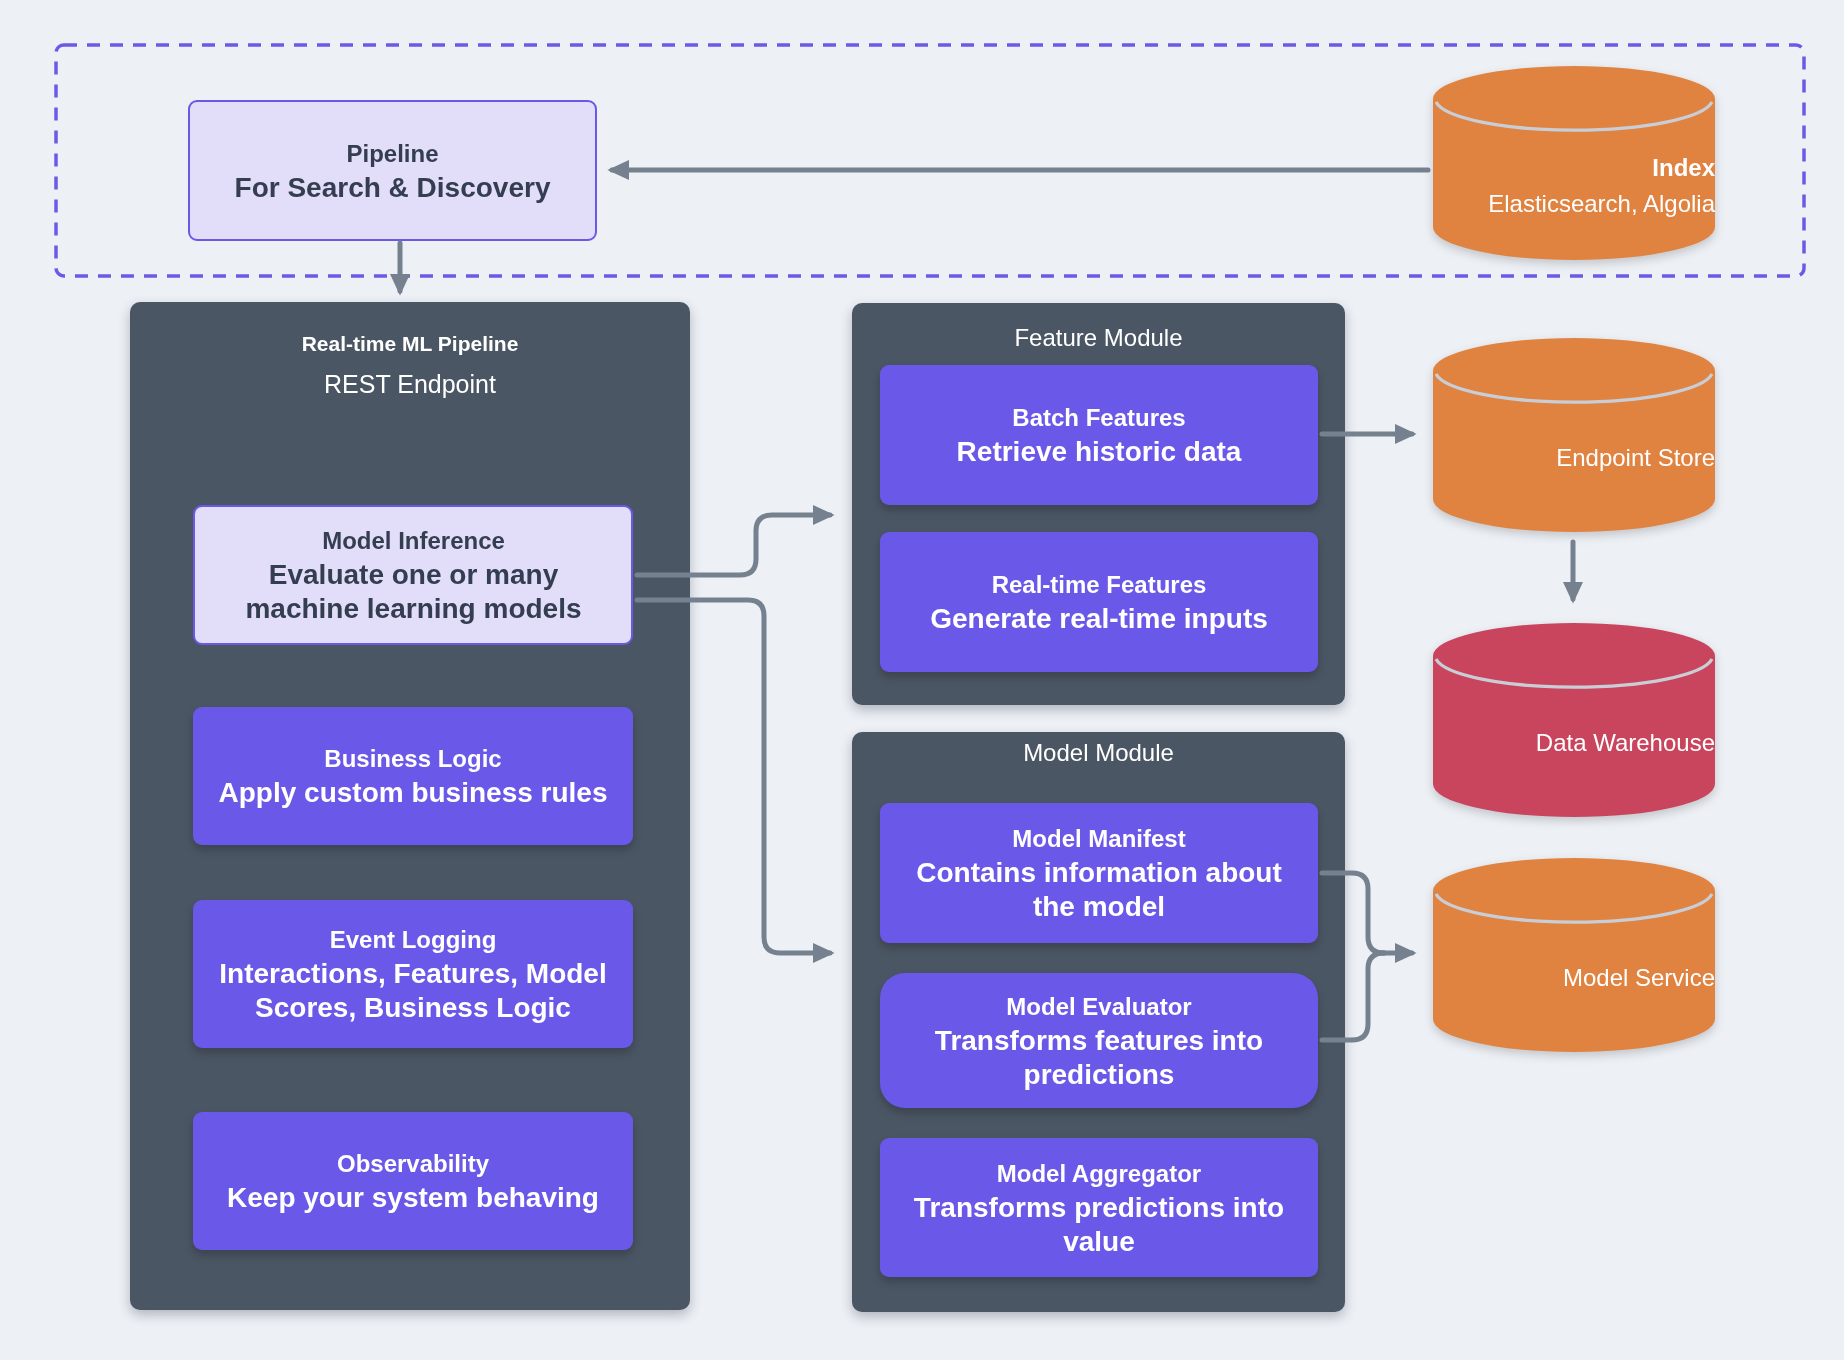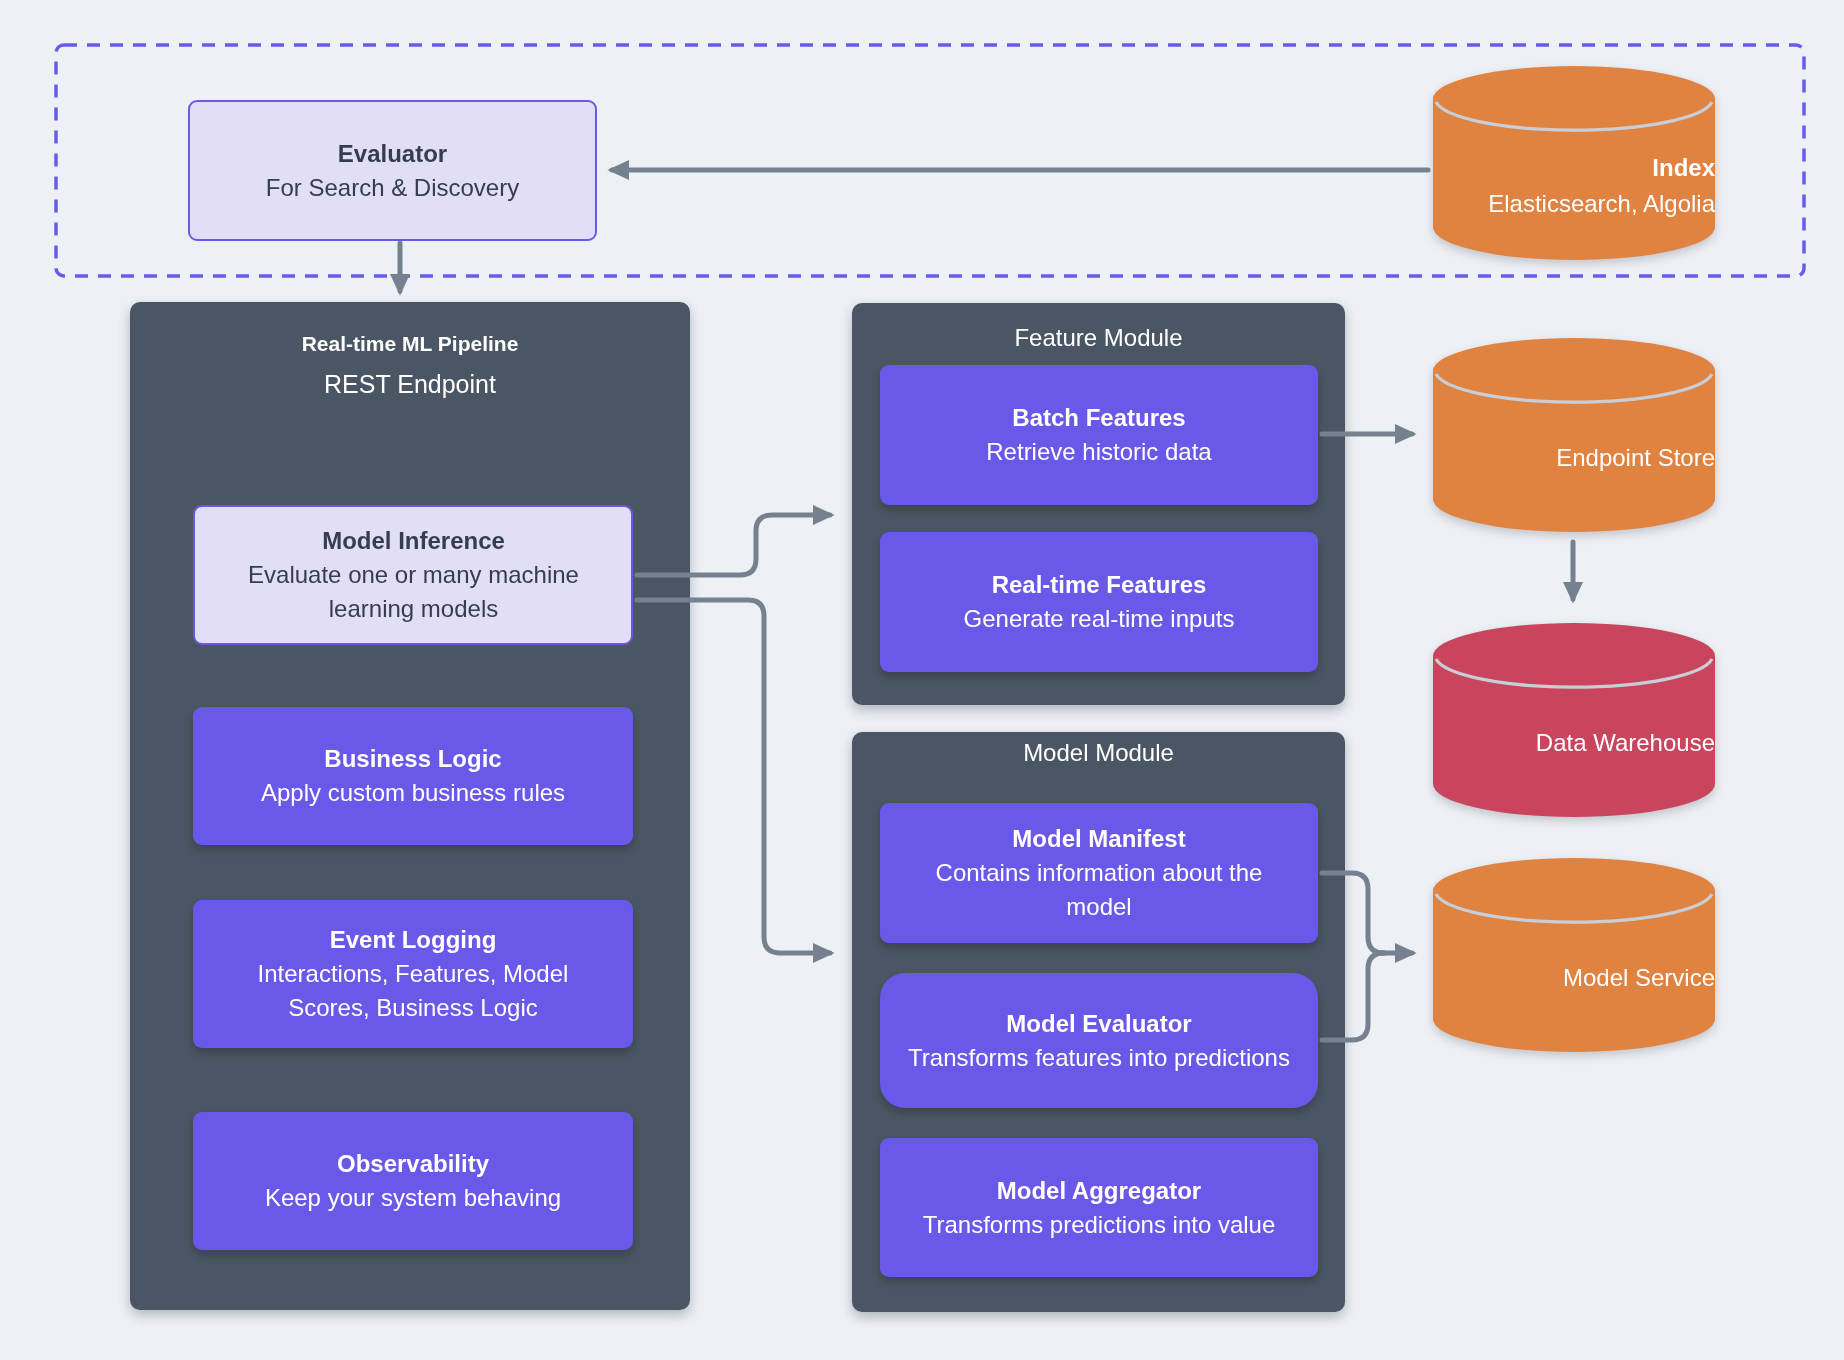--- a/index.html
+++ b/index.html
@@ -9,21 +9,21 @@
   }
   *{box-sizing:border-box;margin:0;padding:0;}
   html,body{background:var(--bg);}
   body{font-family:"Liberation Sans","DejaVu Sans",sans-serif;}
   #canvas{position:relative;width:1844px;height:1360px;background:var(--bg);overflow:hidden;}
 
   
   .node{position:absolute;display:flex;flex-direction:column;justify-content:center;
         align-items:center;text-align:center;border-radius:9px;padding:0 22px;}
   .node .t{font-weight:bold;font-size:24px;line-height:34px;}
-  .node .d{font-size:24px;line-height:34px;font-weight:400;}
+  .node .d{font-size:28px;line-height:34px;font-weight:700;}
 
   
   .light{background:var(--lavender);border:2.5px solid var(--purple-border);color:var(--dark-text);}
   
   .vio{background:var(--purple);color:#fff;box-shadow:0 5px 9px rgba(0,0,0,0.22);justify-content:center;}
 
   
   .module{position:absolute;background:var(--slate);border-radius:10px;
           box-shadow:0 5px 12px rgba(40,50,65,0.30);}
   .module .module-title{position:absolute;left:0;right:0;text-align:center;color:#fff;}
@@ -68,21 +68,21 @@
 
   
   #wires{position:absolute;left:0;top:0;width:1844px;height:1360px;z-index:20;pointer-events:none;}
 </style>
 </head>
 <body>
 
 <div id="canvas">
 
   <div class="node light" id="retrieval">
-    <div class="t">Evaluator</div>
+    <div class="t">Pipeline</div>
     <div class="d">For Search &amp; Discovery</div>
   </div>
 
   <div class="cyl" id="cyl-index">
     <svg width="282" height="196" viewBox="0 0 282 196">
       <path d="M0,33 A141,33 0 0 1 282,33 L282,161 A141,33 0 0 1 0,161 Z" fill="var(--orange)"></path>
       <path d="M3,36 A139,32 0 0 0 279,36" fill="none" stroke="var(--arc)" stroke-width="3.2"></path>
     </svg>
     <div class="cyl-label">
       <div class="b">Index</div>

